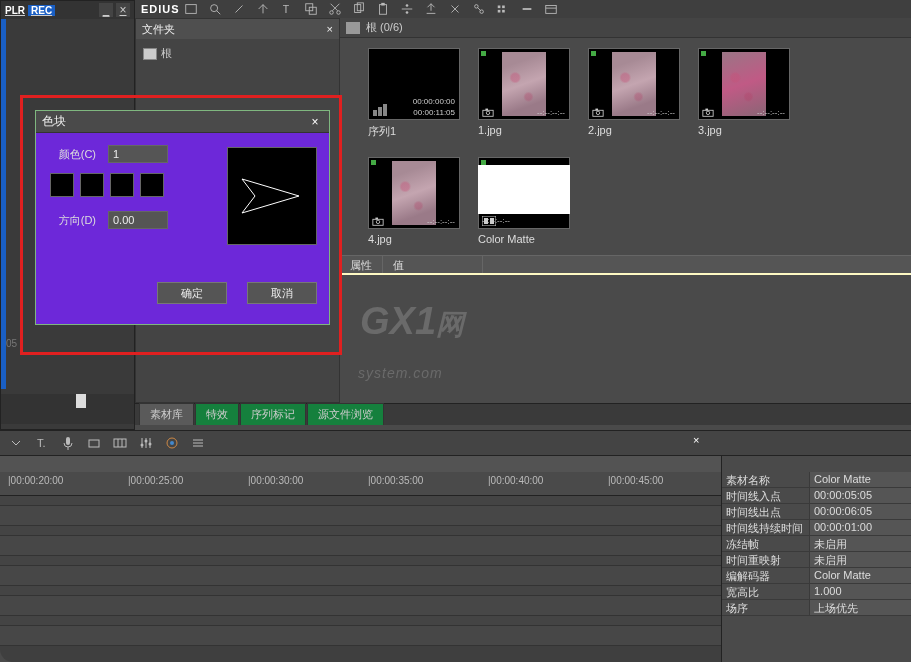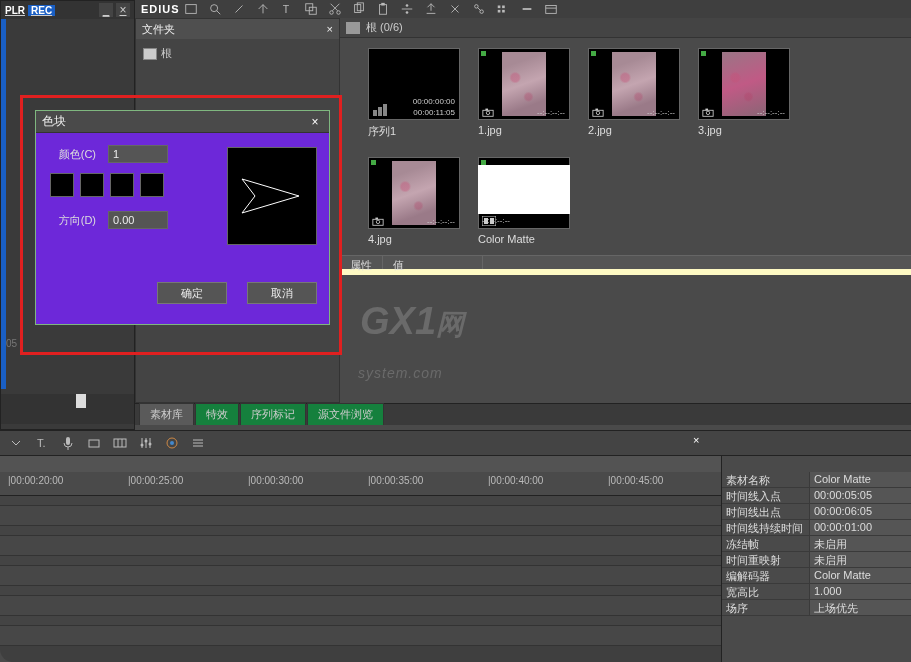--- a/index.html
+++ b/index.html
@@ -37,21 +37,21 @@
 .thumb-pink { width: 44px; height: 64px; background: linear-gradient(160deg, #a78a95 20%, #c4a5b0 50%, #9a7a88 80%); position: relative; }
 .thumb-pink::after { content: ''; position: absolute; inset: 0; background: radial-gradient(circle at 30% 40%, rgba(200,80,120,0.4) 8%, transparent 12%), radial-gradient(circle at 60% 70%, rgba(180,60,100,0.3) 6%, transparent 10%); }
 .thumb-white { width: 92px; height: 60px; background: #fff; margin-top: 4px; }
 .thumb-green-dot { position: absolute; top: 2px; left: 2px; width: 5px; height: 5px; background: #4a4; }
 .thumb-tc { position: absolute; bottom: 2px; right: 4px; font-size: 8px; color: #ccc; }
 .thumb-cam { position: absolute; bottom: 2px; left: 3px; width: 12px; height: 10px; }
 .thumb-seq { position: absolute; bottom: 3px; left: 4px; }
 .thumb-matte { position: absolute; bottom: 2px; left: 3px; width: 14px; height: 10px; }
 .thumb-label { margin-top: 4px; font-size: 11px; color: #ddd; }
 
-.prop-bar { height: 20px; background: #555; border-top: 1px solid #666; border-bottom: 6px solid #fef9c3; display: flex; }
+.prop-bar { height: 20px; background: #555; border-top: 1px solid #666; border-bottom: 2px solid #fef9c3; display: flex; }
 .prop-cell { padding: 2px 10px; border-right: 1px solid #666; color: #ddd; }
 
 .watermark { position: absolute; left: 360px; top: 300px; font-size: 38px; color: #6a6a6a; font-weight: bold; font-style: italic; pointer-events: none; }
 .watermark-sub { font-size: 14px; font-weight: normal; letter-spacing: 1px; display: inline-block; margin-left: -2px; }
 
 .tab-row { height: 22px; background: #3a3a3a; display: flex; align-items: flex-end; padding-left: 4px; border-top: 1px solid #222; }
 .tab { padding: 3px 10px; background: #15803d; border: 1px solid #333; border-bottom: none; margin-right: 1px; font-size: 11px; cursor: pointer; }
 .tab.active { background: #5a5a5a; }
 
 .dialog-highlight { position: absolute; left: 20px; top: 95px; width: 322px; height: 260px; border: 3px solid #e02020; pointer-events: none; z-index: 50; }

